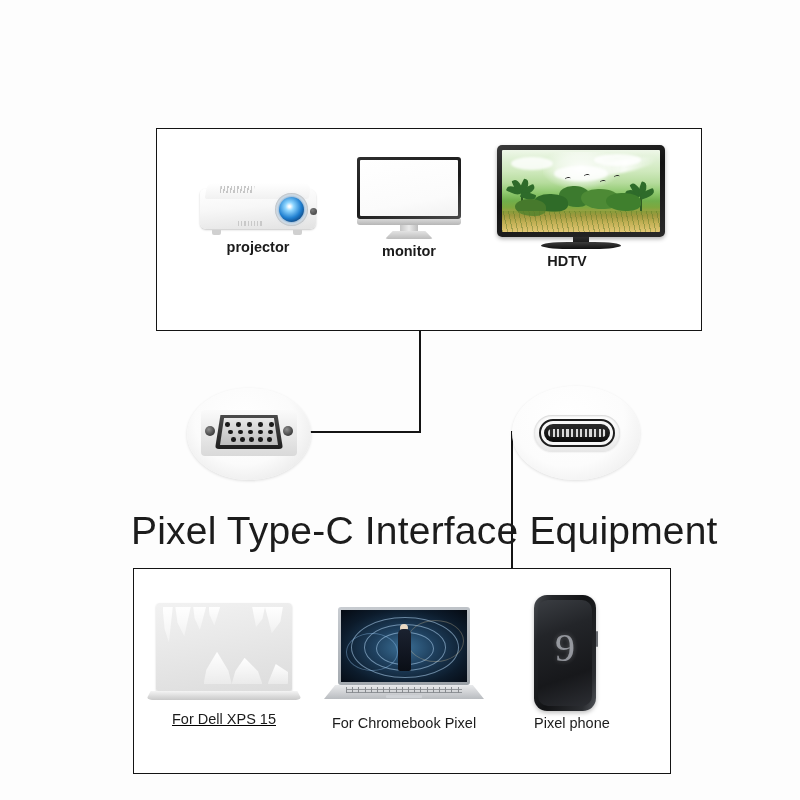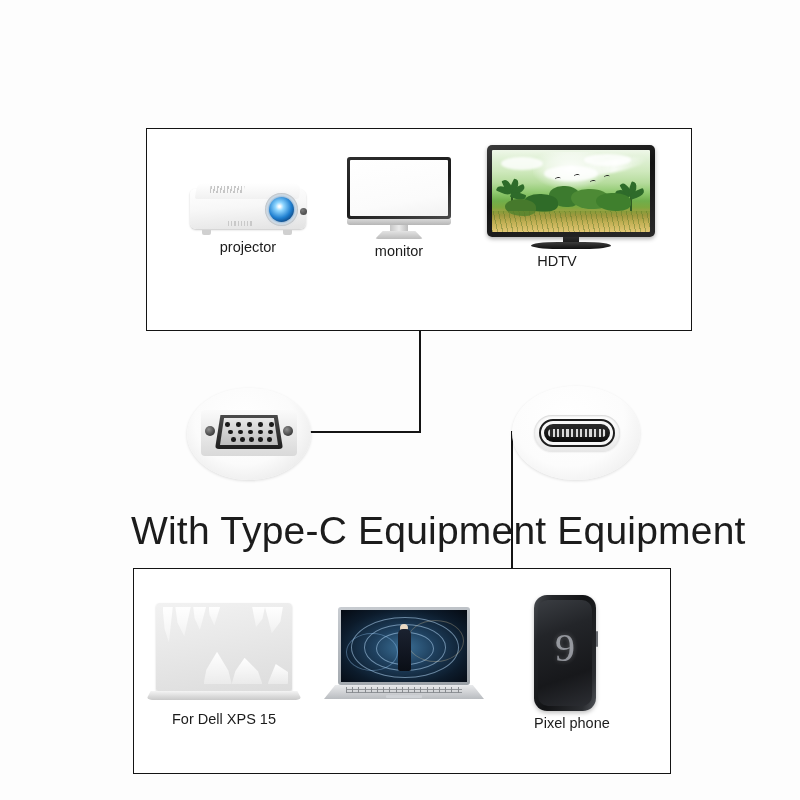--- a/index.html
+++ b/index.html
@@ -31,21 +31,21 @@
   #heading-hdmi { left: 131px; top: 44px; }
   #heading-typec { left: 131px; top: 509px; }
 
   
   .panel {
     position: absolute;
     border: 1.6px solid #141414;
     background: #ffffff;
     box-sizing: border-box;
   }
-  #panel-hdmi  { left: 146px; top: 128px; width: 546px; height: 203px; }
+  #panel-hdmi  { left: 156px; top: 128px; width: 546px; height: 203px; font-weight: bold; }
   #panel-typec { left: 133px; top: 568px; width: 538px; height: 206px; }
 
   .device-slot {
     position: absolute;
     text-align: center;
   }
   .device-label {
     font-size: 14.5px;
     color: #1b1b1b;
     font-family: "Liberation Sans", sans-serif;
@@ -612,25 +612,25 @@
   </div>
 
   <div class="conn-typec">
     <div class="tc-disc"></div>
     <div class="tc-shell"></div>
     <div class="tc-ring"></div>
     <div class="tc-cavity"></div>
     <div class="tc-tongue"></div>
   </div>
 
-  <div class="heading" id="heading-typec">With  Type-C Equipment Equipment</div>
+  <div class="heading" id="heading-typec">Pixel  Type-C Interface Equipment</div>
 
   <div class="panel" id="panel-typec">
 
-    <div class="device-slot" style="left:12px; top:34px; width:156px;">
+    <div class="device-slot" style="left:12px; top:34px; width:156px;text-decoration:underline;">
       <div class="device-art" id="art-dell">
         <div class="dell-lid">
           <div class="dell-screen">
             <div class="ice-shard" style="left:2%;  top:0;  width:8%;  height:46%; clip-path:polygon(0 0,100% 0,62% 100%,20% 62%);"></div>
             <div class="ice-shard" style="left:12%; top:0;  width:12%; height:38%; clip-path:polygon(0 0,100% 0,58% 100%,14% 54%);"></div>
             <div class="ice-shard" style="left:26%; top:0;  width:10%; height:30%; clip-path:polygon(0 0,100% 0,52% 100%,10% 48%);"></div>
             <div class="ice-shard" style="left:38%; top:0;  width:9%;  height:24%; clip-path:polygon(0 0,100% 0,50% 100%,8% 42%);"></div>
             <div class="ice-shard" style="right:4%; top:0;  width:14%; height:34%; clip-path:polygon(0 0,100% 0,86% 56%,38% 100%);"></div>
             <div class="ice-shard" style="right:18%;top:0;  width:10%; height:26%; clip-path:polygon(0 0,100% 0,80% 60%,30% 100%);"></div>
             <div class="ice-shard" style="left:34%; bottom:0; width:22%; height:42%; clip-path:polygon(48% 0,88% 58%,100% 100%,0 100%,10% 56%);"></div>
@@ -653,20 +653,21 @@
             <div class="swirl" style="left:4%;  top:32%; width:40%; height:50%; border-color:rgba(150,200,245,.38);"></div>
             <div class="swirl" style="right:2%; top:14%; width:44%; height:56%; border-color:rgba(220,200,160,.32);"></div>
             <div class="chr-head"></div>
             <div class="chr-figure"></div>
           </div>
         </div>
         <div class="chr-keyboard"></div>
         <div class="chr-keys"></div>
         <div class="chr-trackpad"></div>
       </div>
+      <div class="device-label">For Chromebook Pixel</div>
     </div>
 
     <div class="device-slot" style="left:400px; top:26px; width:62px;">
       <div class="device-art" id="art-phone">
         <div class="ph-body"></div>
         <div class="ph-screen">
           <div class="ph-nine">9</div>
         </div>
         <div class="ph-btn"></div>
       </div>

